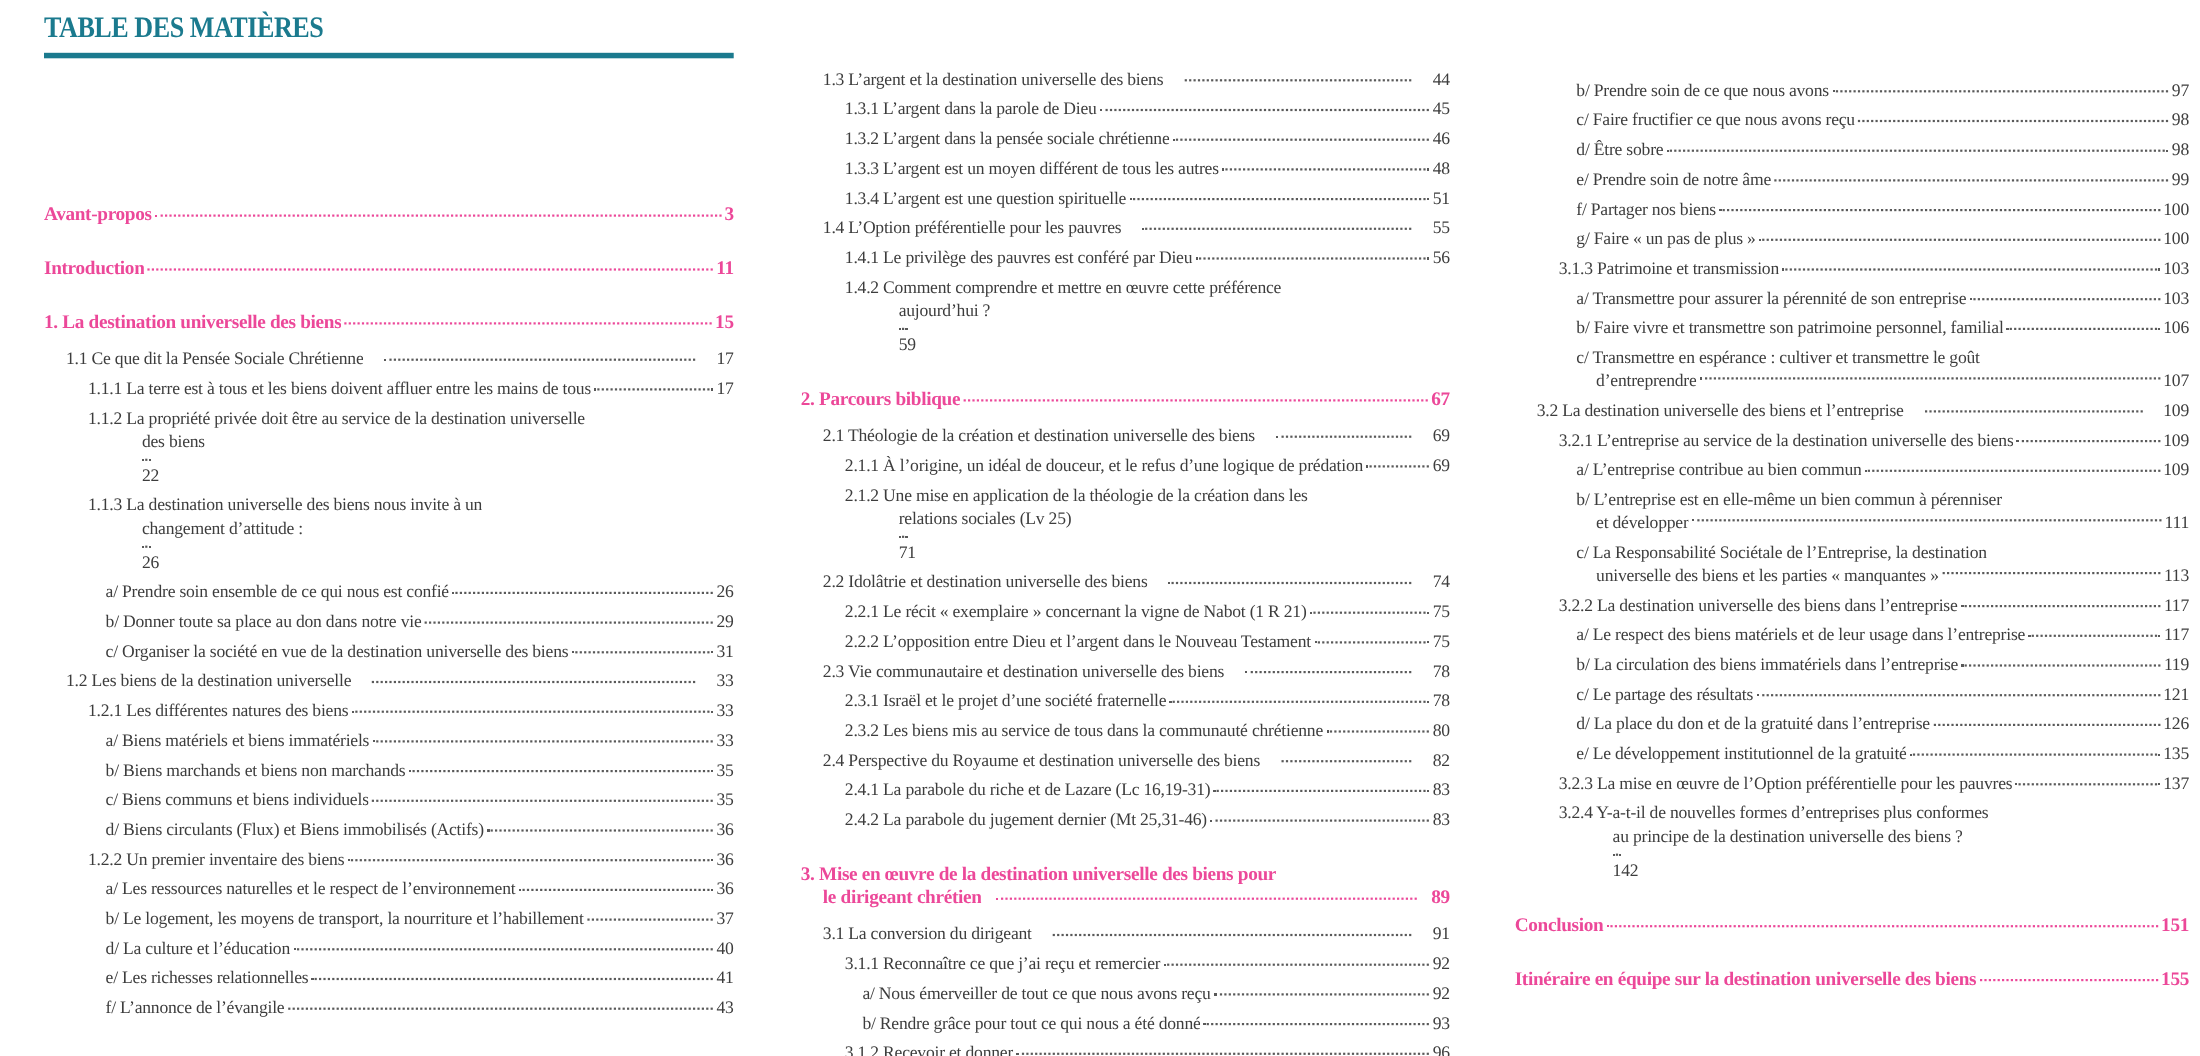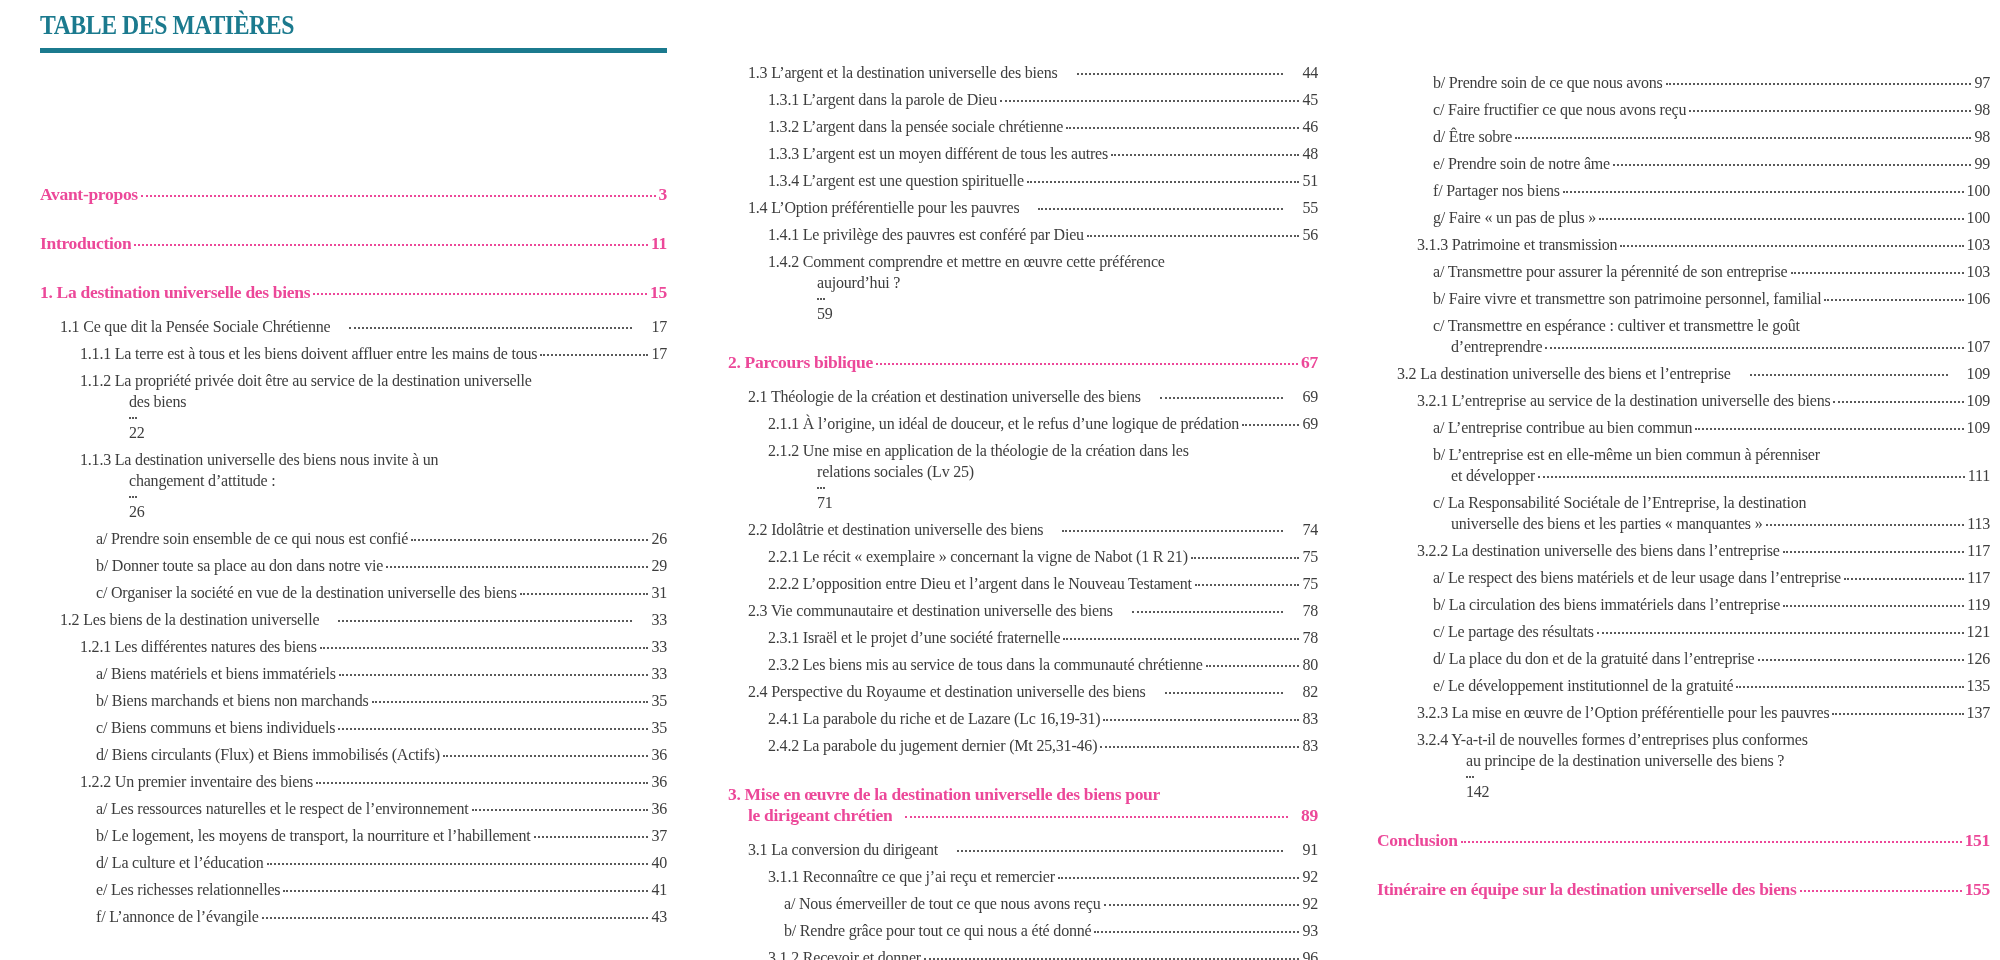--- a/index.html
+++ b/index.html
@@ -22,21 +22,21 @@
   .line{display:flex;align-items:baseline;line-height:21px;white-space:nowrap;}
   .txt{flex:0 1 auto;overflow:hidden;}
   .dots{flex:1 1 8px;min-width:8px;border-bottom:2px dotted currentColor;margin:0 3px;transform:translateY(-3px);opacity:0.85;}
   .entry.chapter .dots,.entry.front .dots{opacity:1;}
   .pg{flex:0 0 auto;text-align:right;}
   
   .lvl1 .line{padding-left:20px;gap:16px;}
   .lvl2 .line{padding-left:40px;}
   .lvl3 .line{padding-left:56px;}
   .lvl2 .line.cont{padding-left:86px;flex-direction:column;}
-  .lvl3 .line.cont{padding-left:74px;}
+  .lvl3 .line.cont{padding-left:74px;align-items:center;}
   .chapter .line.cont{padding-left:20px;gap:10px;}
 </style>
 </head>
 <body>
 
 <div class="page">
   <div class="col col1">
     <div class="title-block">
       <div class="title">TABLE DES MATIÈRES</div>
     </div>

